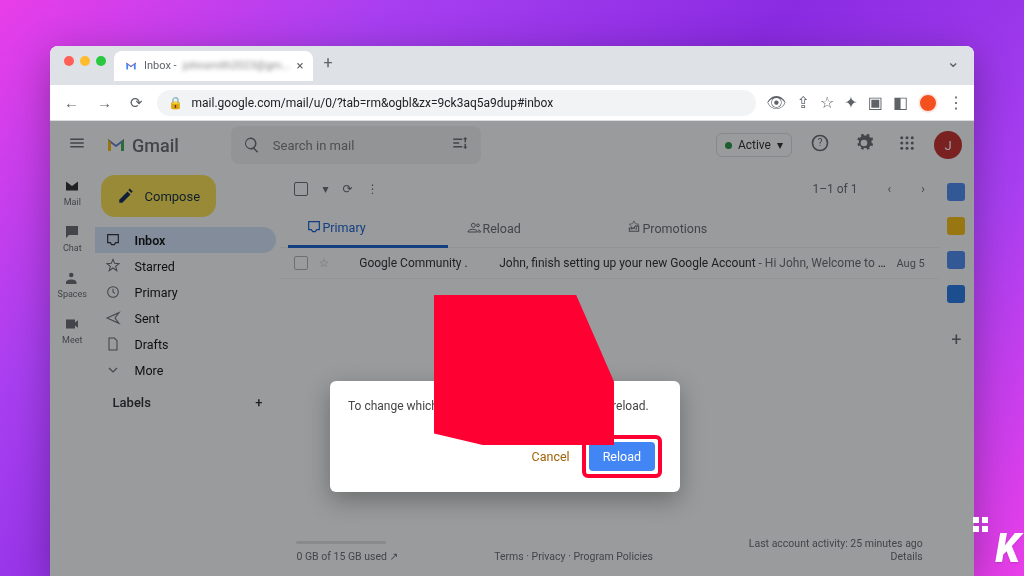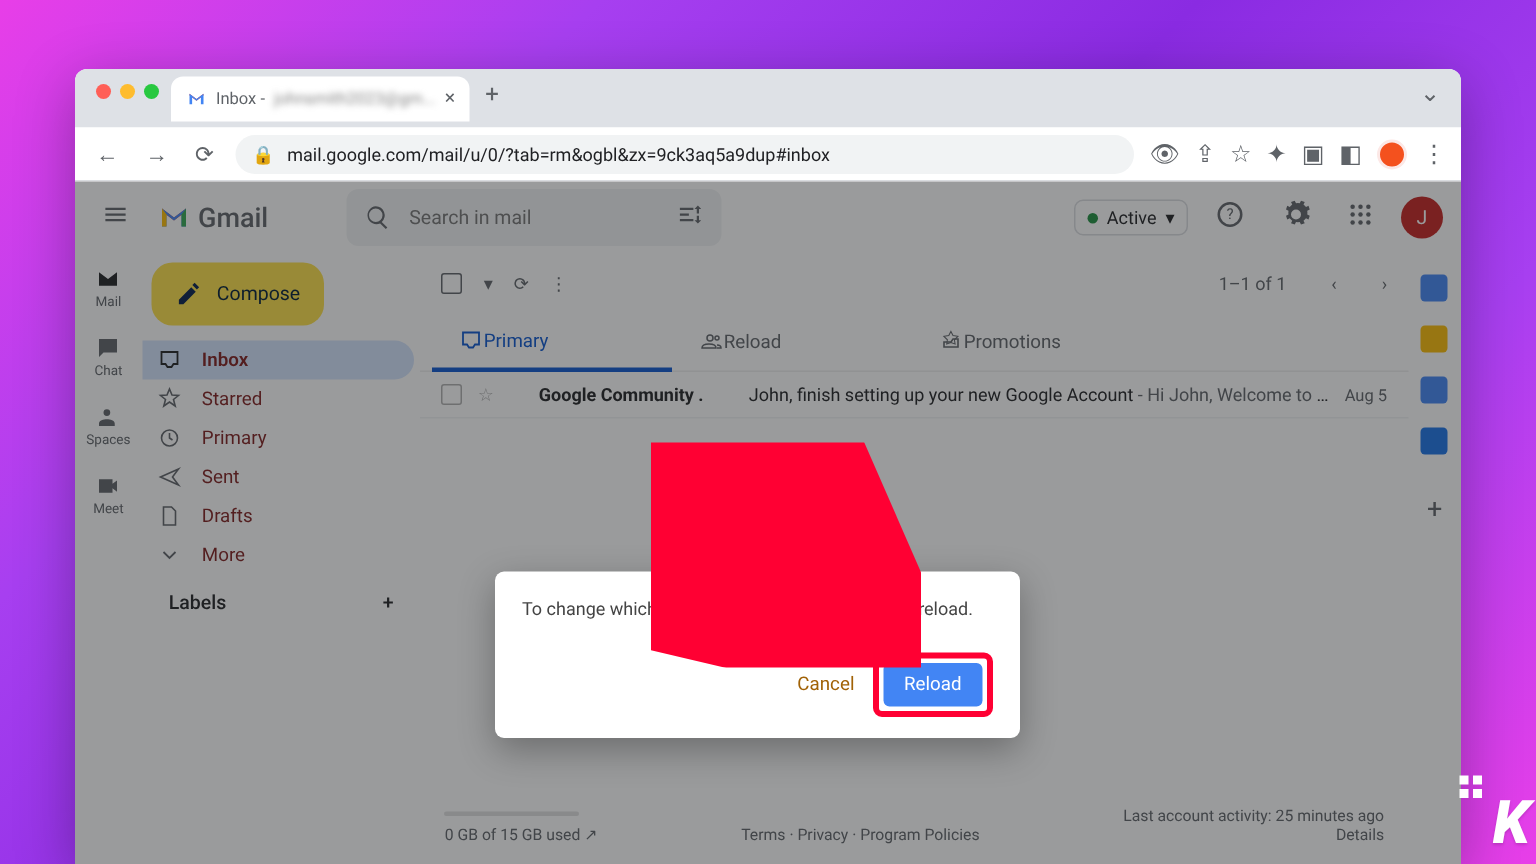--- a/index.html
+++ b/index.html
@@ -39,36 +39,36 @@
 .hicon { color: #5f6368; padding: 6px; }
 .avatar-j { width: 28px; height: 28px; border-radius: 50%; background: #c5221f; color: #fff; display: flex; align-items: center; justify-content: center; font-size: 13px; }
 
 .gbody { display: flex; height: calc(100% - 48px); }
 .railcol { width: 48px; border-right: none; display: flex; flex-direction: column; align-items: center; gap: 16px; padding-top: 8px; color: #5f6368; font-size: 9px; }
 .railcol .ritem { display: flex; flex-direction: column; align-items: center; gap: 2px; }
 .railcol svg { width: 18px; height: 18px; }
 
 .sidecol { width: 200px; padding: 6px 4px 6px 0; }
 .compose { display: inline-flex; align-items: center; gap: 10px; background: #fde047; border-radius: 14px; padding: 12px 16px; margin: 0 0 10px 6px; font-size: 13px; color: #001d35; }
-.navlist .nitem { display: flex; align-items: center; gap: 14px; padding: 5px 12px 5px 10px; font-size: 12.5px; color: #7f1d1d; border-radius: 0 16px 16px 0; }
+.navlist .nitem { display: flex; align-items: center; gap: 14px; padding: 5px 12px 5px 10px; font-size: 12.5px; color: #000000; border-radius: 0 16px 16px 0; }
 .navlist .nitem.sel { background: #d3e3fd; font-weight: 600; }
 .navlist svg { width: 16px; height: 16px; color: #5f6368; }
 .labels-row { display: flex; align-items: center; justify-content: space-between; padding: 12px 14px 4px 18px; font-size: 13px; font-weight: 500; color: #202124; }
 
 .maincol { flex: 1; display: flex; flex-direction: column; }
 .toolbar { height: 40px; display: flex; align-items: center; padding: 0 14px; gap: 14px; color: #5f6368; font-size: 12px; }
 .toolbar .chk { width: 14px; height: 14px; border: 1.5px solid #5f6368; border-radius: 2px; }
 .toolbar .pager { margin-left: auto; display: flex; align-items: center; gap: 30px; }
 .tabsrow { display: flex; align-items: center; border-bottom: 1px solid #eee; padding: 0 8px; }
 .mtab { display: flex; align-items: center; padding: 10px 18px; font-size: 12.5px; color: #5f6368; min-width: 160px; }
 .mtab.active { color: #0b57d0; border-bottom: 3px solid #0b57d0; margin-bottom: -1px; }
 .mailrow { display: flex; align-items: center; padding: 8px 14px; font-size: 12px; color: #202124; border-bottom: 1px solid #f1f3f4; gap: 10px; }
 .mailrow .chk { width: 14px; height: 14px; border: 1.5px solid #b0b0b0; border-radius: 2px; }
 .mailrow .star { color: #b0b0b0; }
-.mailrow .sender { width: 130px; font-weight: 700; margin-left: 20px; }
+.mailrow .sender { width: 130px; font-weight: 400; margin-left: 20px; }
 .mailrow .subj { flex: 1; white-space: nowrap; overflow: hidden; text-overflow: ellipsis; }
 .mailrow .subj .light { color: #5f6368; }
 .mailrow .date { font-size: 11px; color: #5f6368; }
 .footer { margin-top: auto; padding: 10px 16px 16px 16px; font-size: 10.5px; color: #5f6368; display: flex; justify-content: space-between; align-items: flex-end; }
 .footer .bar { height: 3px; width: 90px; background: #e0e0e0; border-radius: 2px; margin-bottom: 6px; }
 .footer .mid { text-align: center; }
 .footer .right { text-align: right; }
 
 .sidepanel { width: 38px; display: flex; flex-direction: column; align-items: center; gap: 16px; padding-top: 14px; }
 .sidepanel .sp { width: 18px; height: 18px; border-radius: 3px; }

